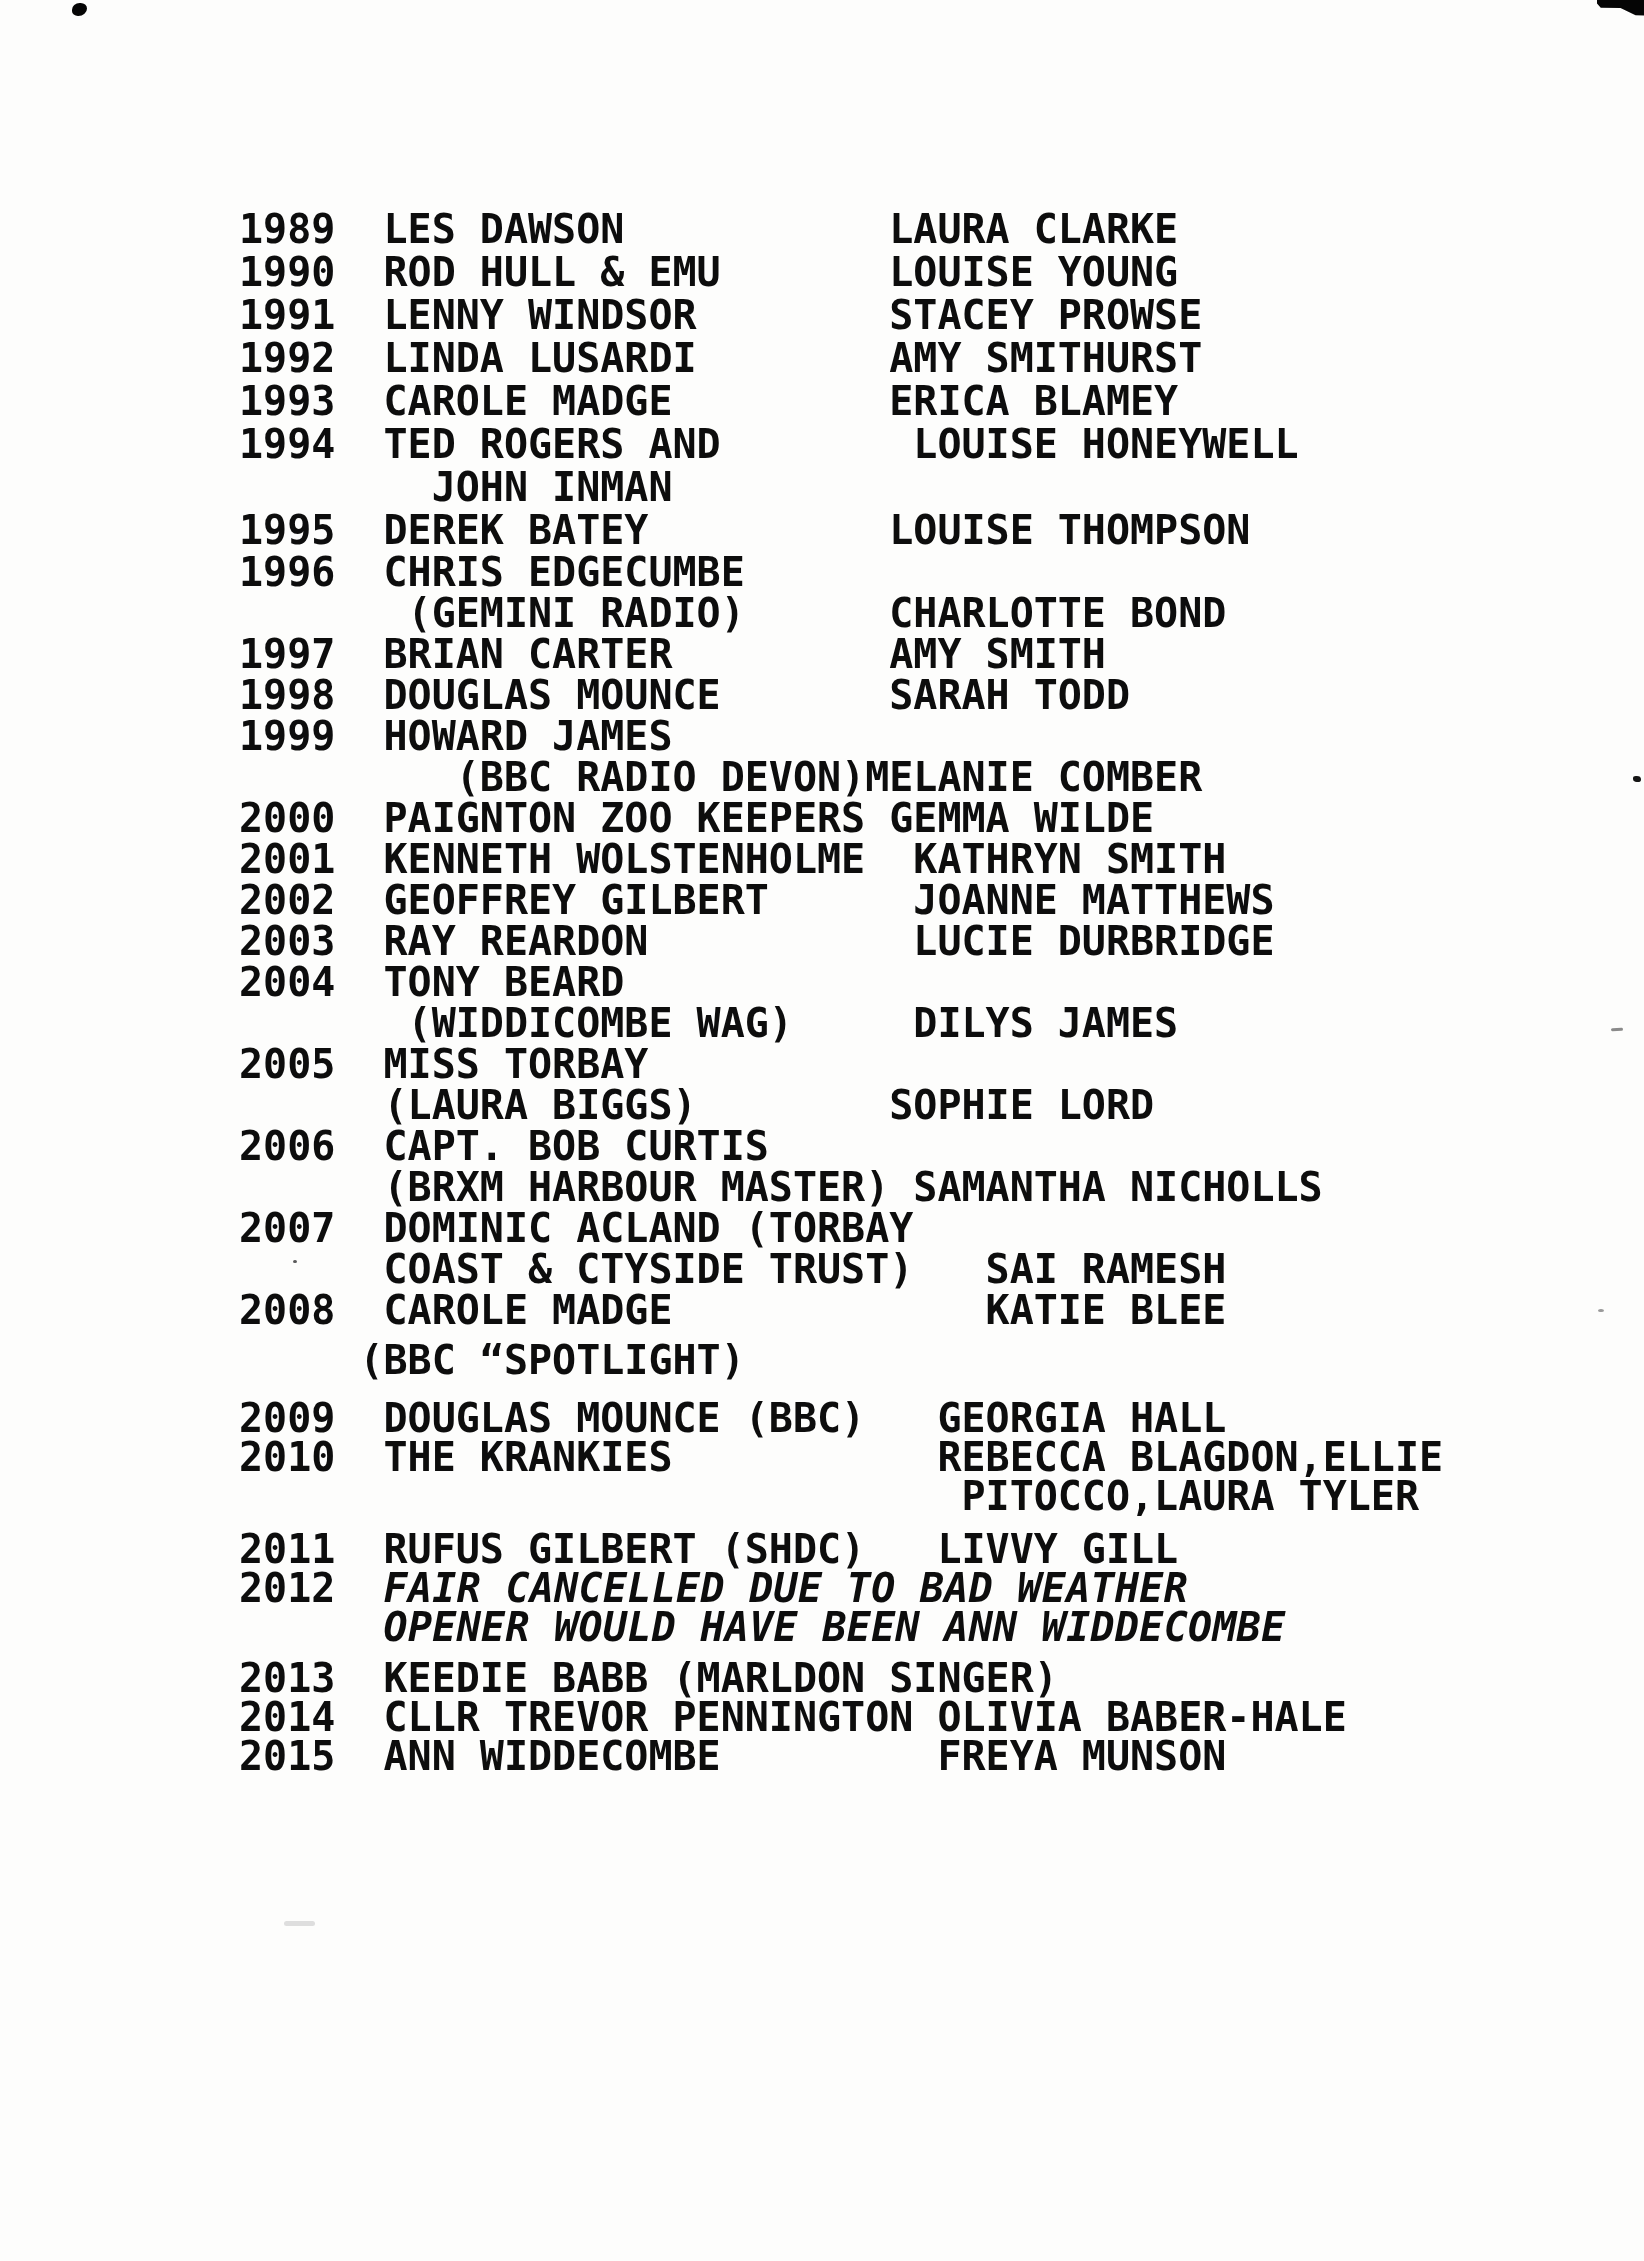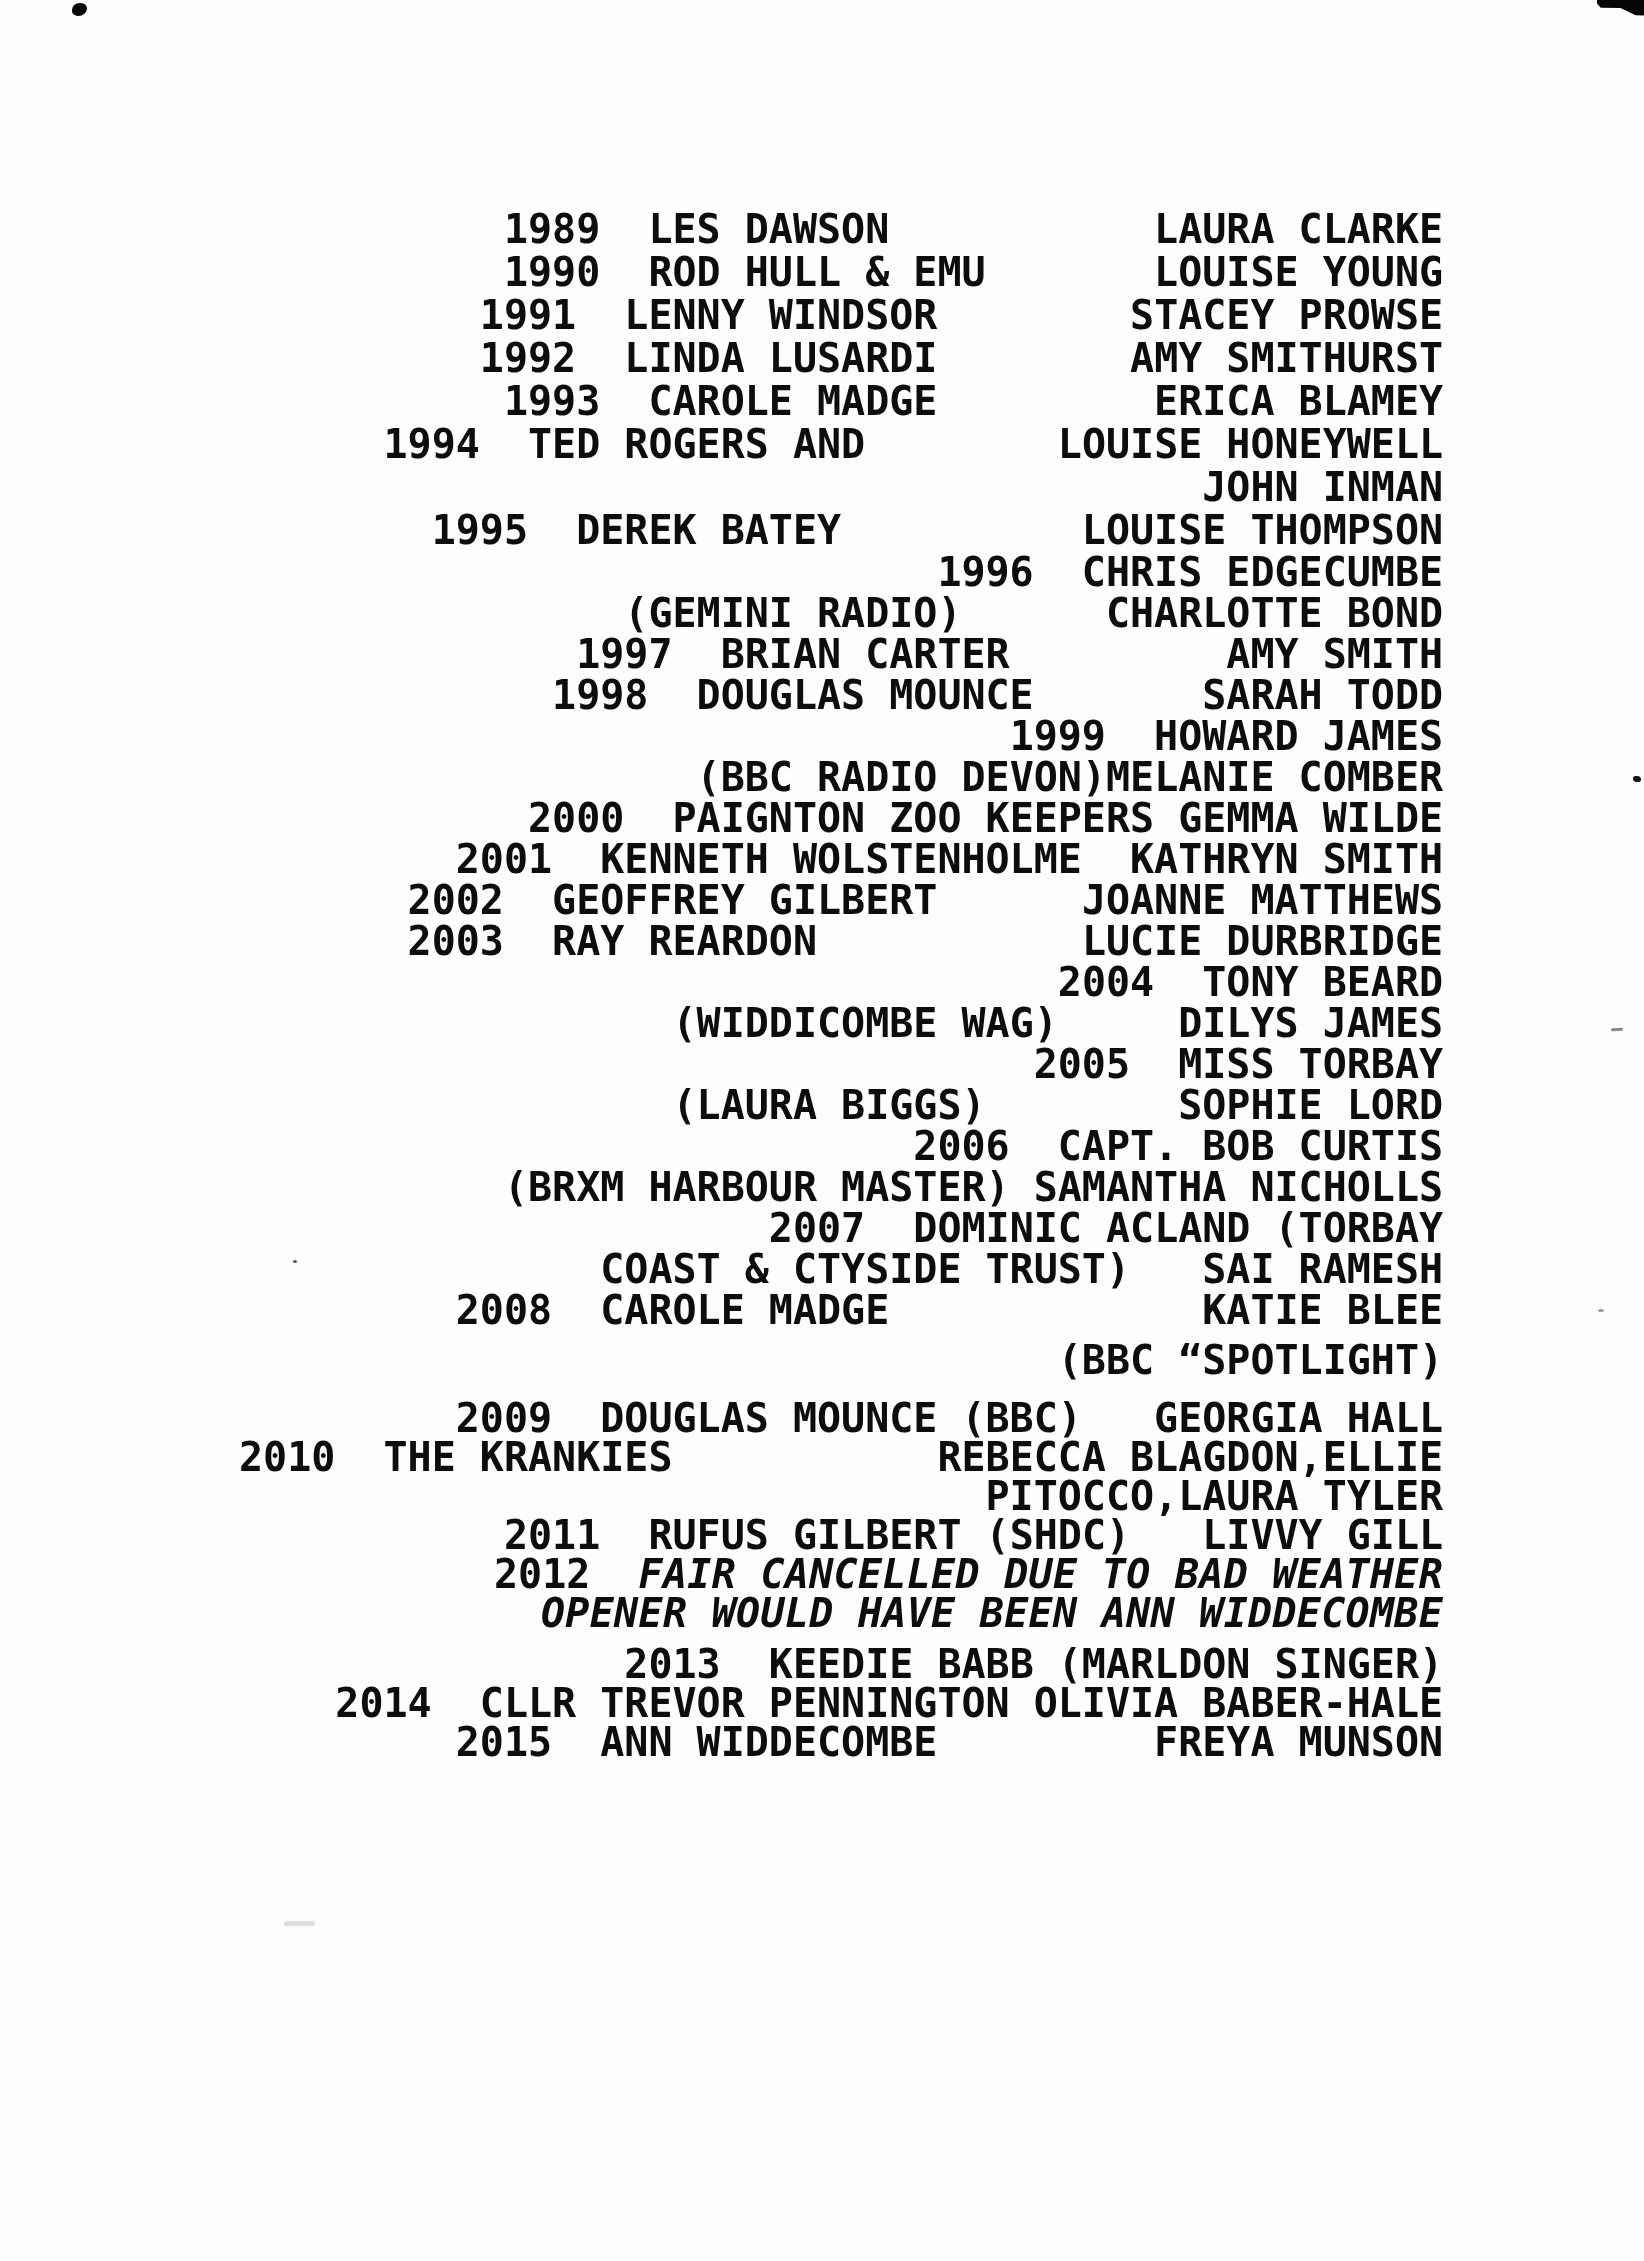--- a/index.html
+++ b/index.html
@@ -7,41 +7,40 @@
     padding: 0;
     background: #ffffff;
   }
   .page {
     position: relative;
     width: 1644px;
     height: 2261px;
     background: #fdfdfc;
     overflow: hidden;
     font-family: "DejaVu Sans Mono", "Liberation Mono", monospace;
-    text-align: right;
   }
   .textblock {
     position: absolute;
     left: 239px;
     top: 208px;
     color: #0d0d0d;
     font-size: 40px;
     font-weight: 700;
     white-space: pre;
   }
   .line {
     line-height: 41px;
     white-space: pre;
   }
   
   .line:nth-child(-n+8)  { line-height: 43px; }
   .line:nth-child(n+28)  { line-height: 39px; }
   
   .line:nth-child(28) { margin-top: 10.3px; margin-bottom: 19px; }
-  .line:nth-child(31) { margin-bottom: 0; }
+  .line:nth-child(31) { margin-bottom: 14px; }
   .line:nth-child(34) { margin-bottom: 12px; }
   .line .em {
     font-style: italic;
     letter-spacing: 0.3px;
   }
   
   .artifact { position: absolute; }
   .ink-blob {
     left: 72px; top: 2.6px; width: 15px; height: 13px;
     background: #050505;

